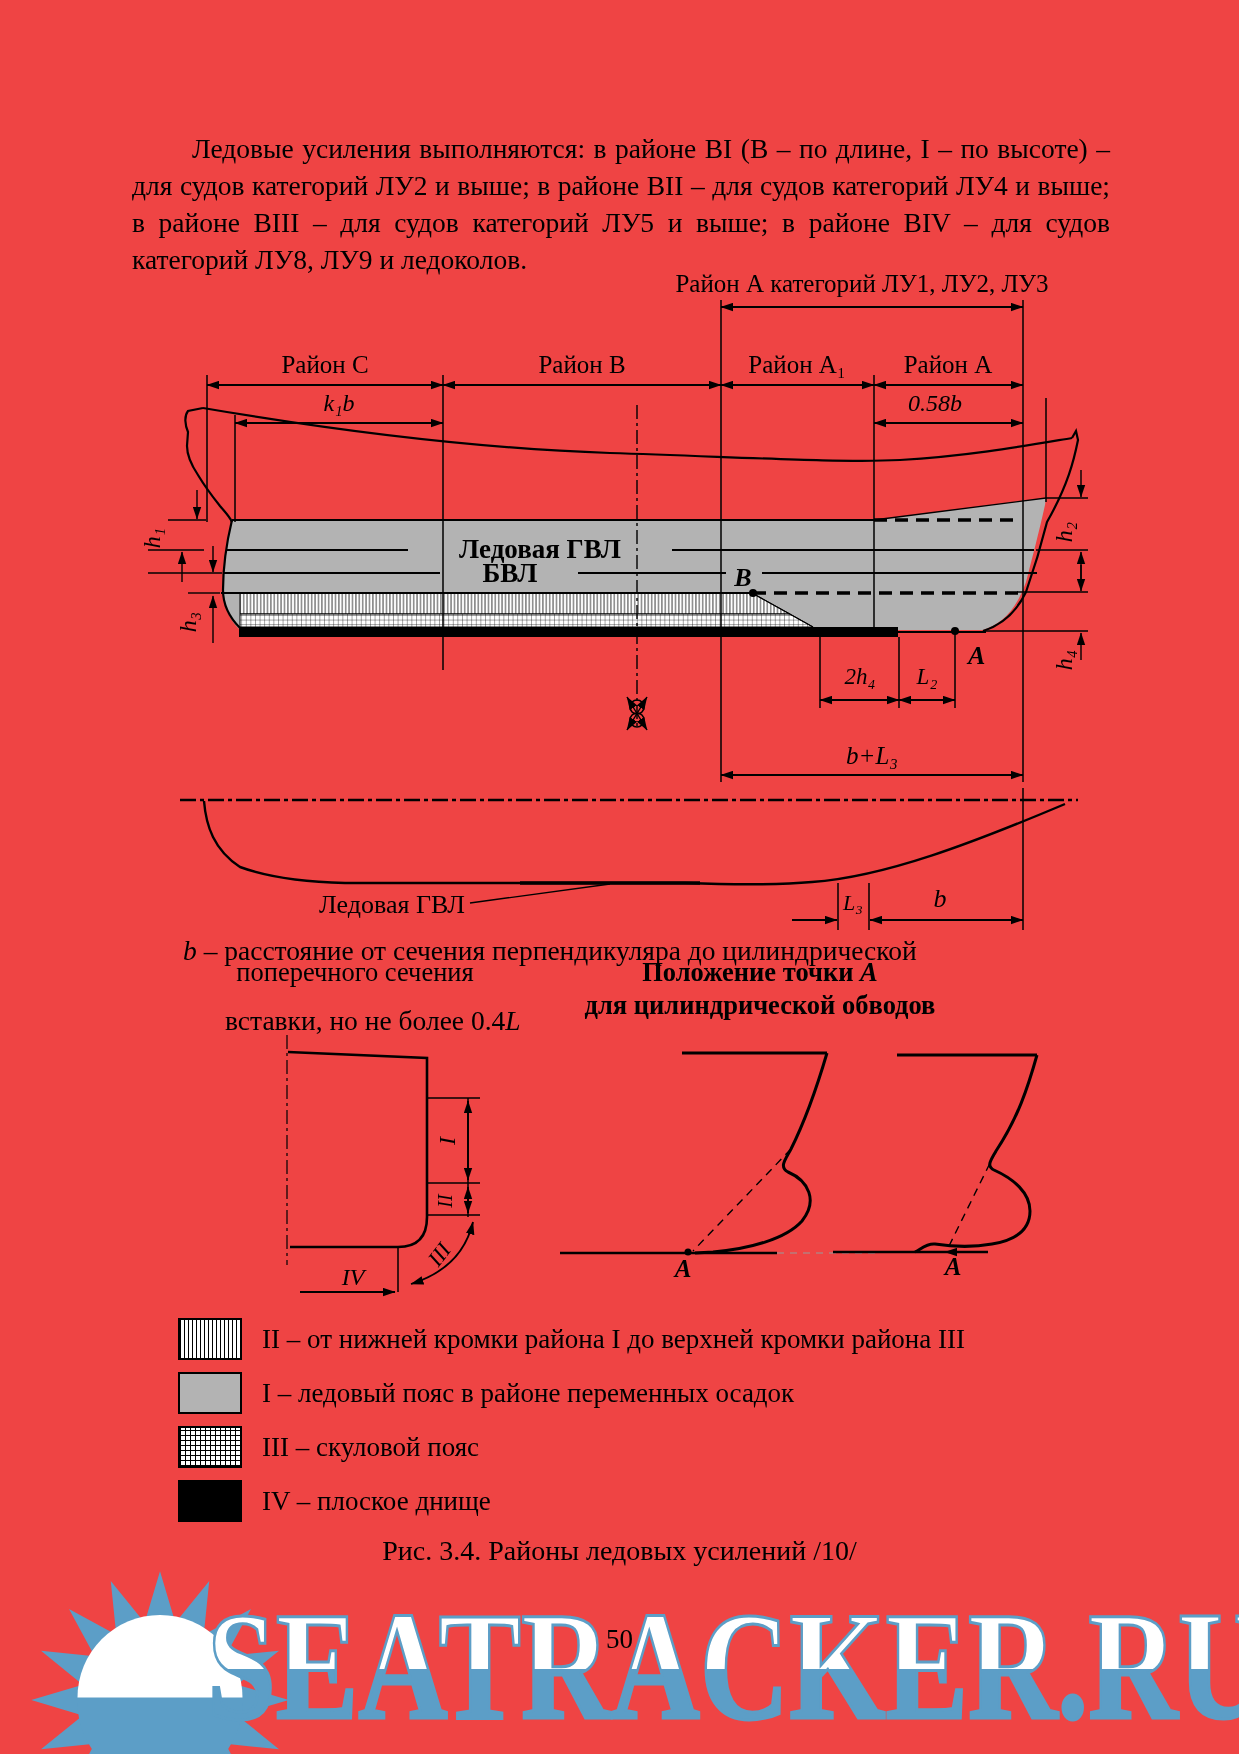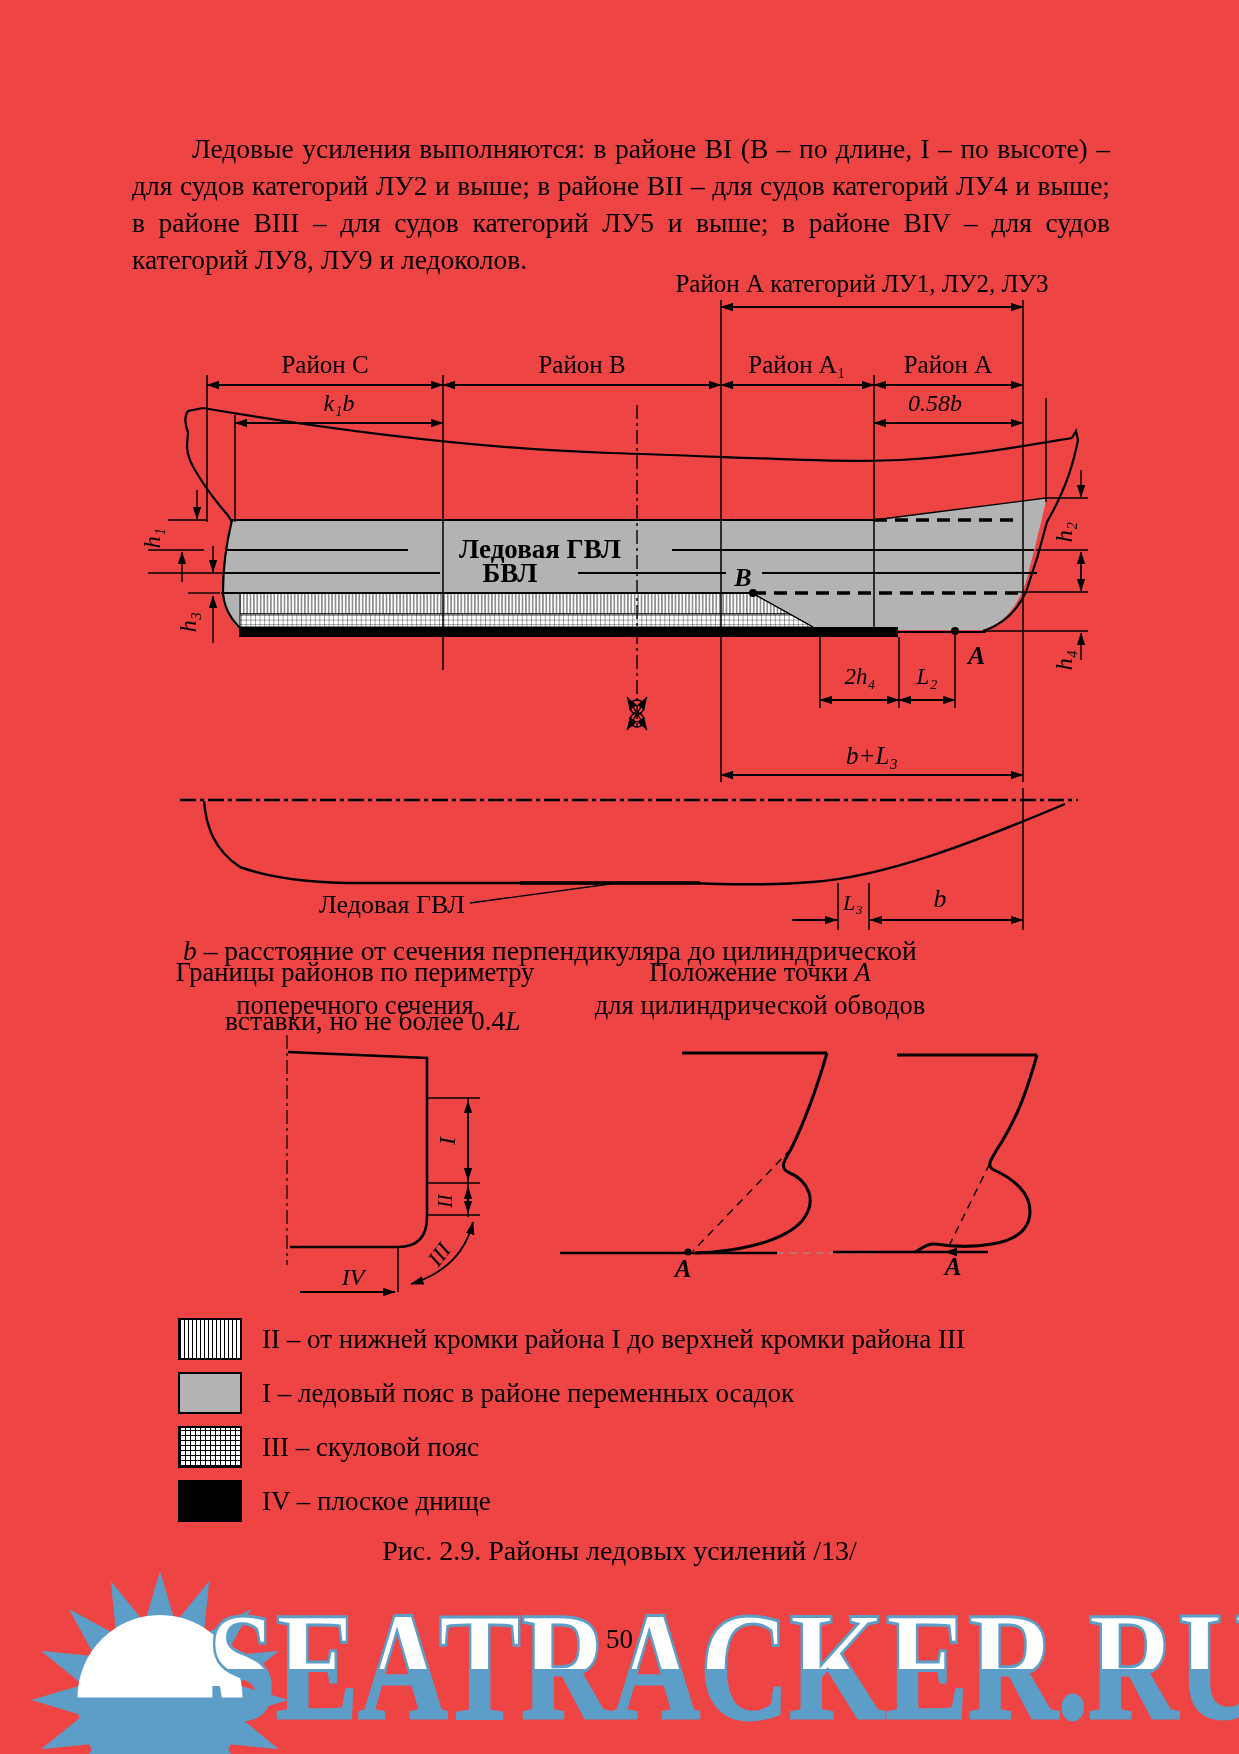--- a/index.html
+++ b/index.html
@@ -5,21 +5,21 @@
   html,body{margin:0;padding:0;background:#fff;}
   #page{position:relative;width:1239px;height:1754px;background:#ef4444;overflow:hidden;
         font-family:"Liberation Serif","DejaVu Serif",serif;color:#000;}
   .abs{position:absolute;}
   #para{left:132px;top:130px;width:978px;font-size:27.5px;line-height:37px;
         text-align:justify;text-indent:60px;}
   #note{left:183px;top:933px;font-size:27.5px;line-height:35px;}
   #note .ind{margin-left:42px;margin-top:35px;}
   .head{font-size:26.5px;line-height:33px;text-align:center;}
   #head-left{left:170px;top:956px;width:370px;}
-  #head-right{left:555px;top:956px;width:410px;}
+  #head-right{left:555px;top:956px;width:410px;font-weight:bold;}
   #legend{left:178px;top:1318px;}
   .lrow{display:flex;align-items:center;margin-bottom:12px;height:42px;}
   .sw{width:64px;height:42px;border:2.5px solid #000;box-sizing:border-box;flex:0 0 auto;}
   .sw-gray{background:#b3b3b3;}
   .sw-vlines{background:repeating-linear-gradient(90deg,#000 0 1px,#fff 1px 4px);}
   .sw-grid{background-color:#fff;
      background-image:repeating-linear-gradient(0deg,#000 0 1px,transparent 1px 5px),
                       repeating-linear-gradient(90deg,#000 0 1px,transparent 1px 5px);}
   .sw-black{background:#000;}
   .lrow .ltxt{font-size:27px;padding-left:20px;white-space:nowrap;}
@@ -182,21 +182,20 @@
     <text x="713" y="640" text-anchor="middle" font-size="22" class="dimtxt">L₃</text>
     <text x="800" y="637" text-anchor="middle" font-size="26" class="dimtxt">b</text>
   </svg>
 
   <div id="note" class="abs">
     <div><i>b</i><span> – расстояние от сечения перпендикуляра до цилиндрической</span></div>
     <div class="ind"><span>вставки, но не более 0.4</span><i>L</i></div>
   </div>
 
   <div id="head-left" class="abs head">
-    <div>Границы районов по периметру</div>
     <div>поперечного сечения</div>
   </div>
   <div id="head-right" class="abs head">
     <div><span>Положение точки </span><i>A</i></div>
     <div>для цилиндрической обводов</div>
   </div>
 
   <svg class="abs" style="left:215px;top:1025px;" width="290" height="280" viewBox="0 0 290 280">
     <g fill="none" stroke="#000">
       <line x1="72" y1="10" x2="72" y2="240" stroke-width="1.2" stroke-dasharray="14,4,3,4"></line>
@@ -249,21 +248,21 @@
     <div class="lrow">
       <div class="sw sw-grid"></div>
       <div class="ltxt">III – скуловой пояс</div>
     </div>
     <div class="lrow">
       <div class="sw sw-black"></div>
       <div class="ltxt">IV – плоское днище</div>
     </div>
   </div>
 
-  <div id="caption" class="abs">Рис. 2.9. Районы ледовых усилений /13/</div>
+  <div id="caption" class="abs">Рис. 3.4. Районы ледовых усилений /10/</div>
 
   <svg id="wm" class="abs" width="1239" height="194" viewBox="0 0 1239 194">
     <defs>
       <linearGradient id="wmg" x1="0" y1="0" x2="0" y2="1">
         <stop offset="0" stop-color="#ffffff"></stop>
           <stop offset="0.52" stop-color="#ffffff"></stop>
         <stop offset="0.52" stop-color="#5C9EC7"></stop>
           <stop offset="1" stop-color="#5C9EC7"></stop>
       </linearGradient>
     </defs>

